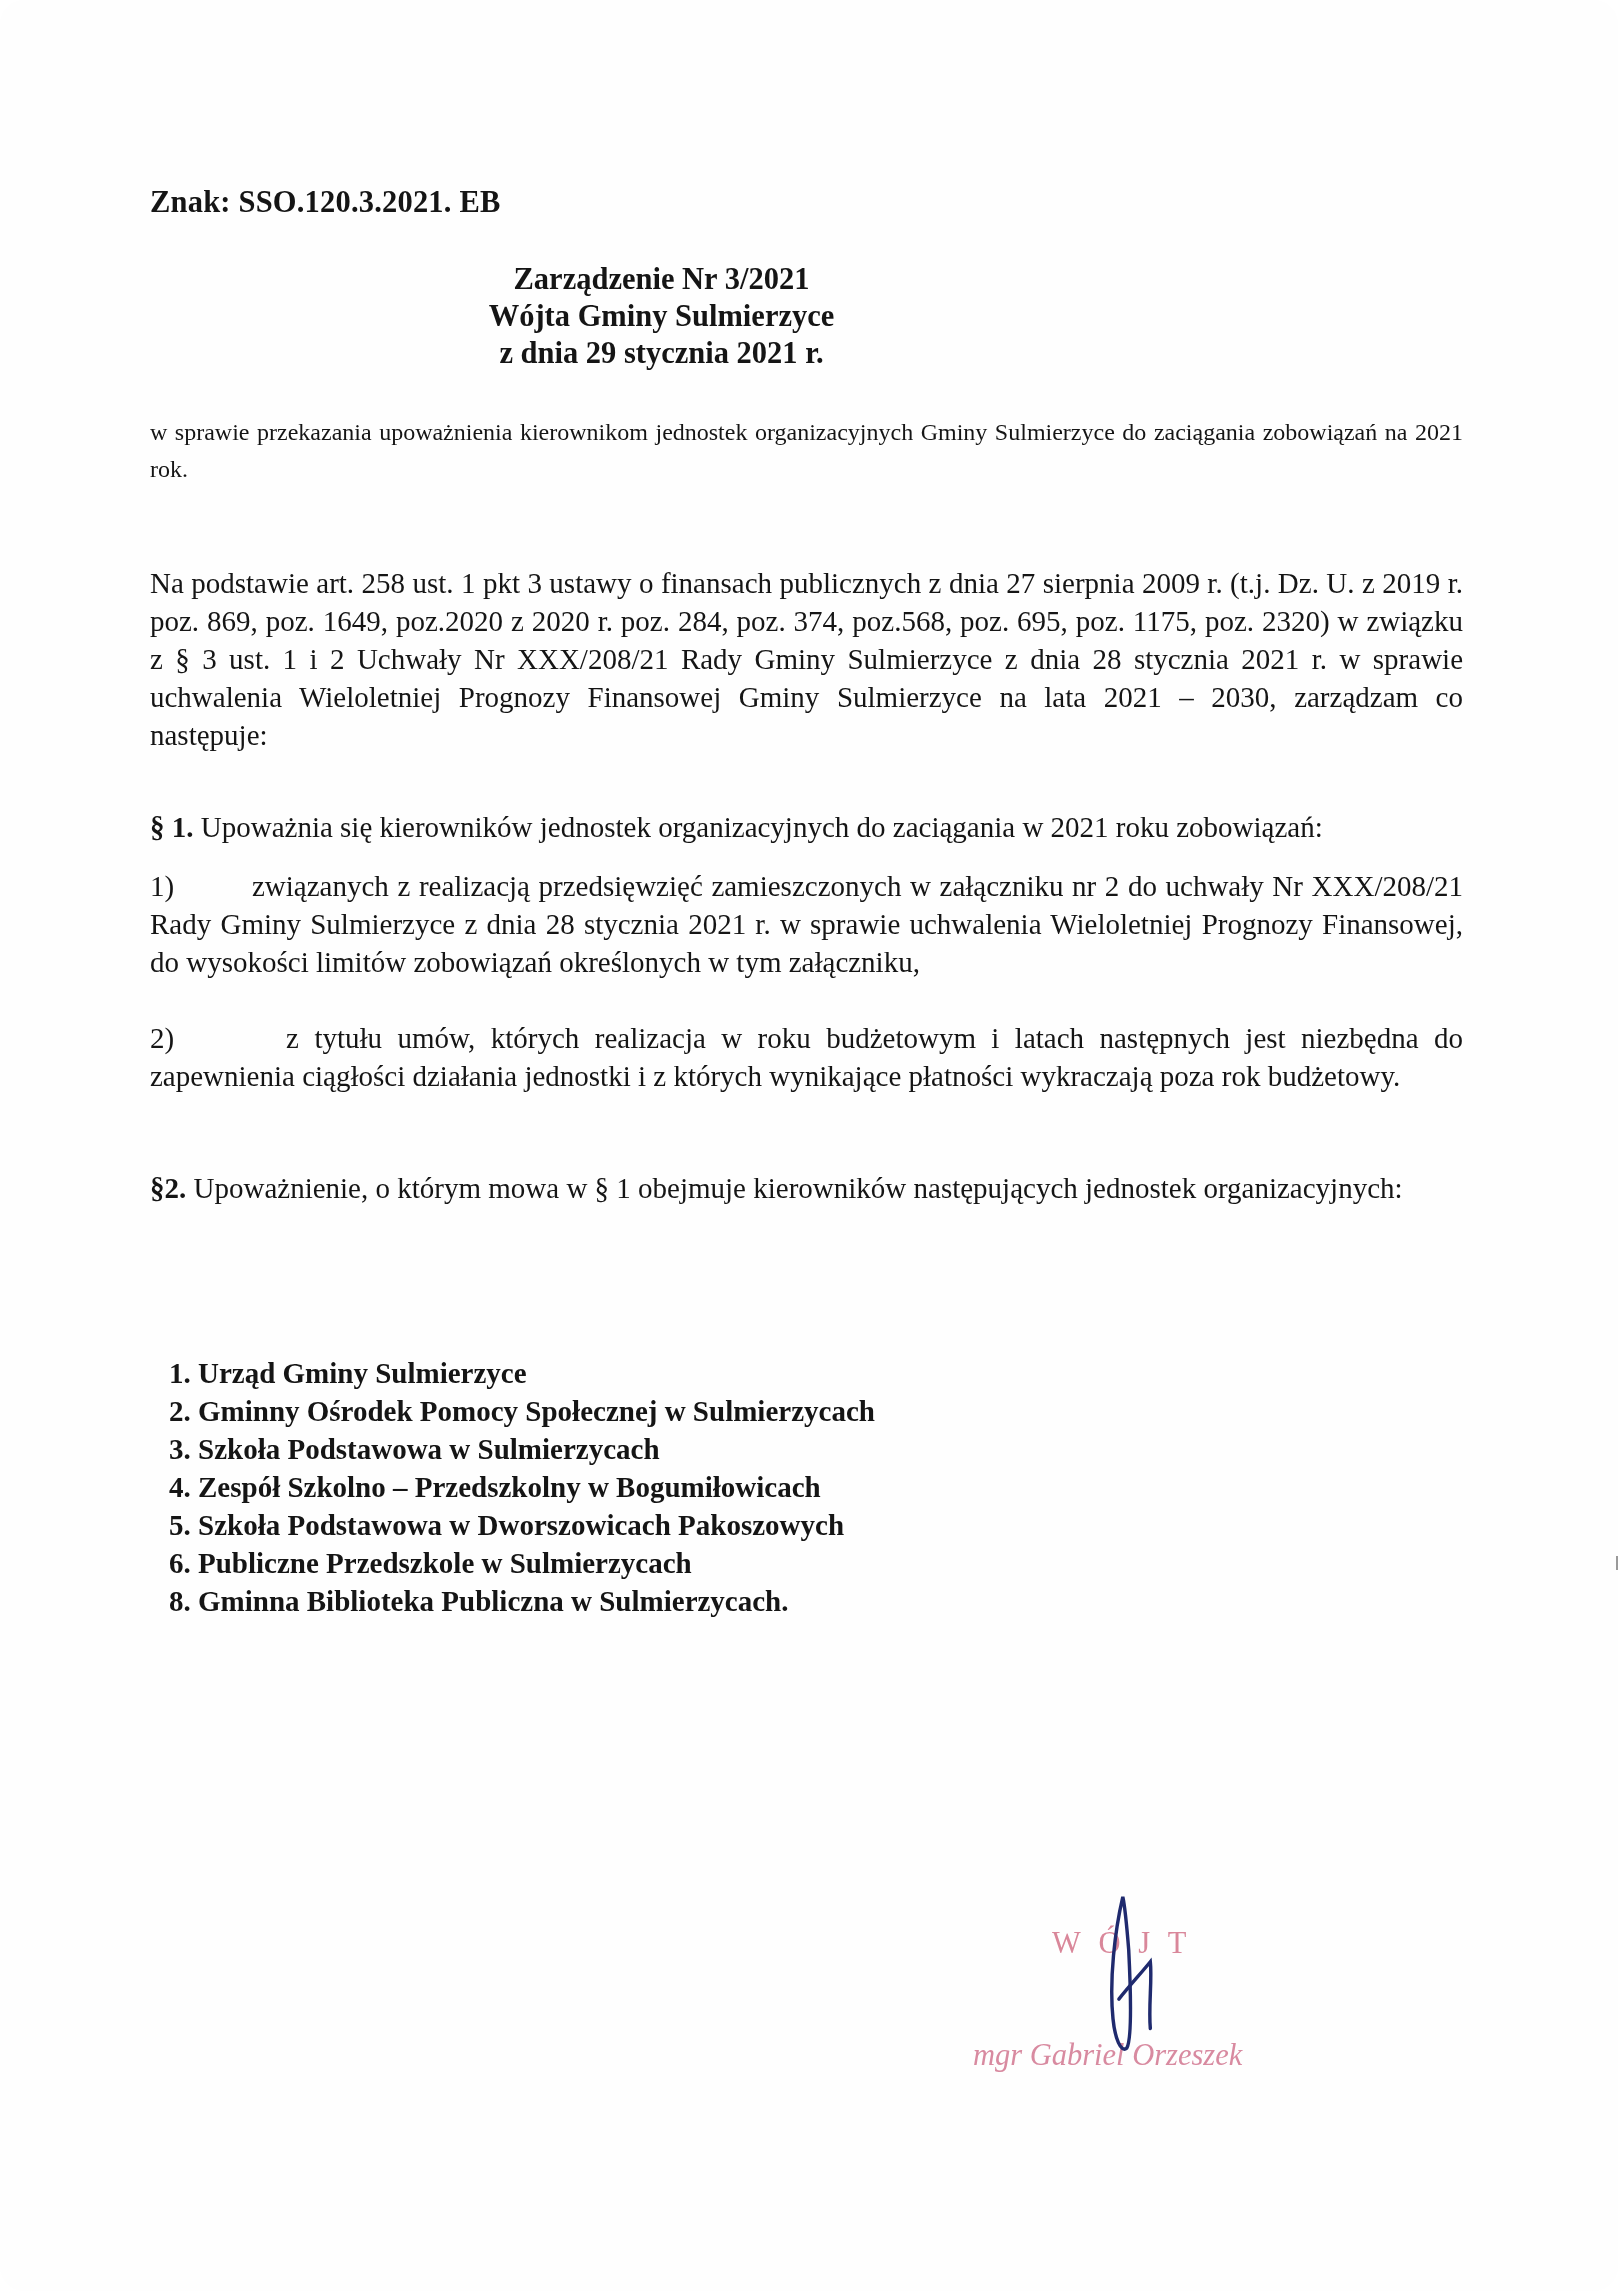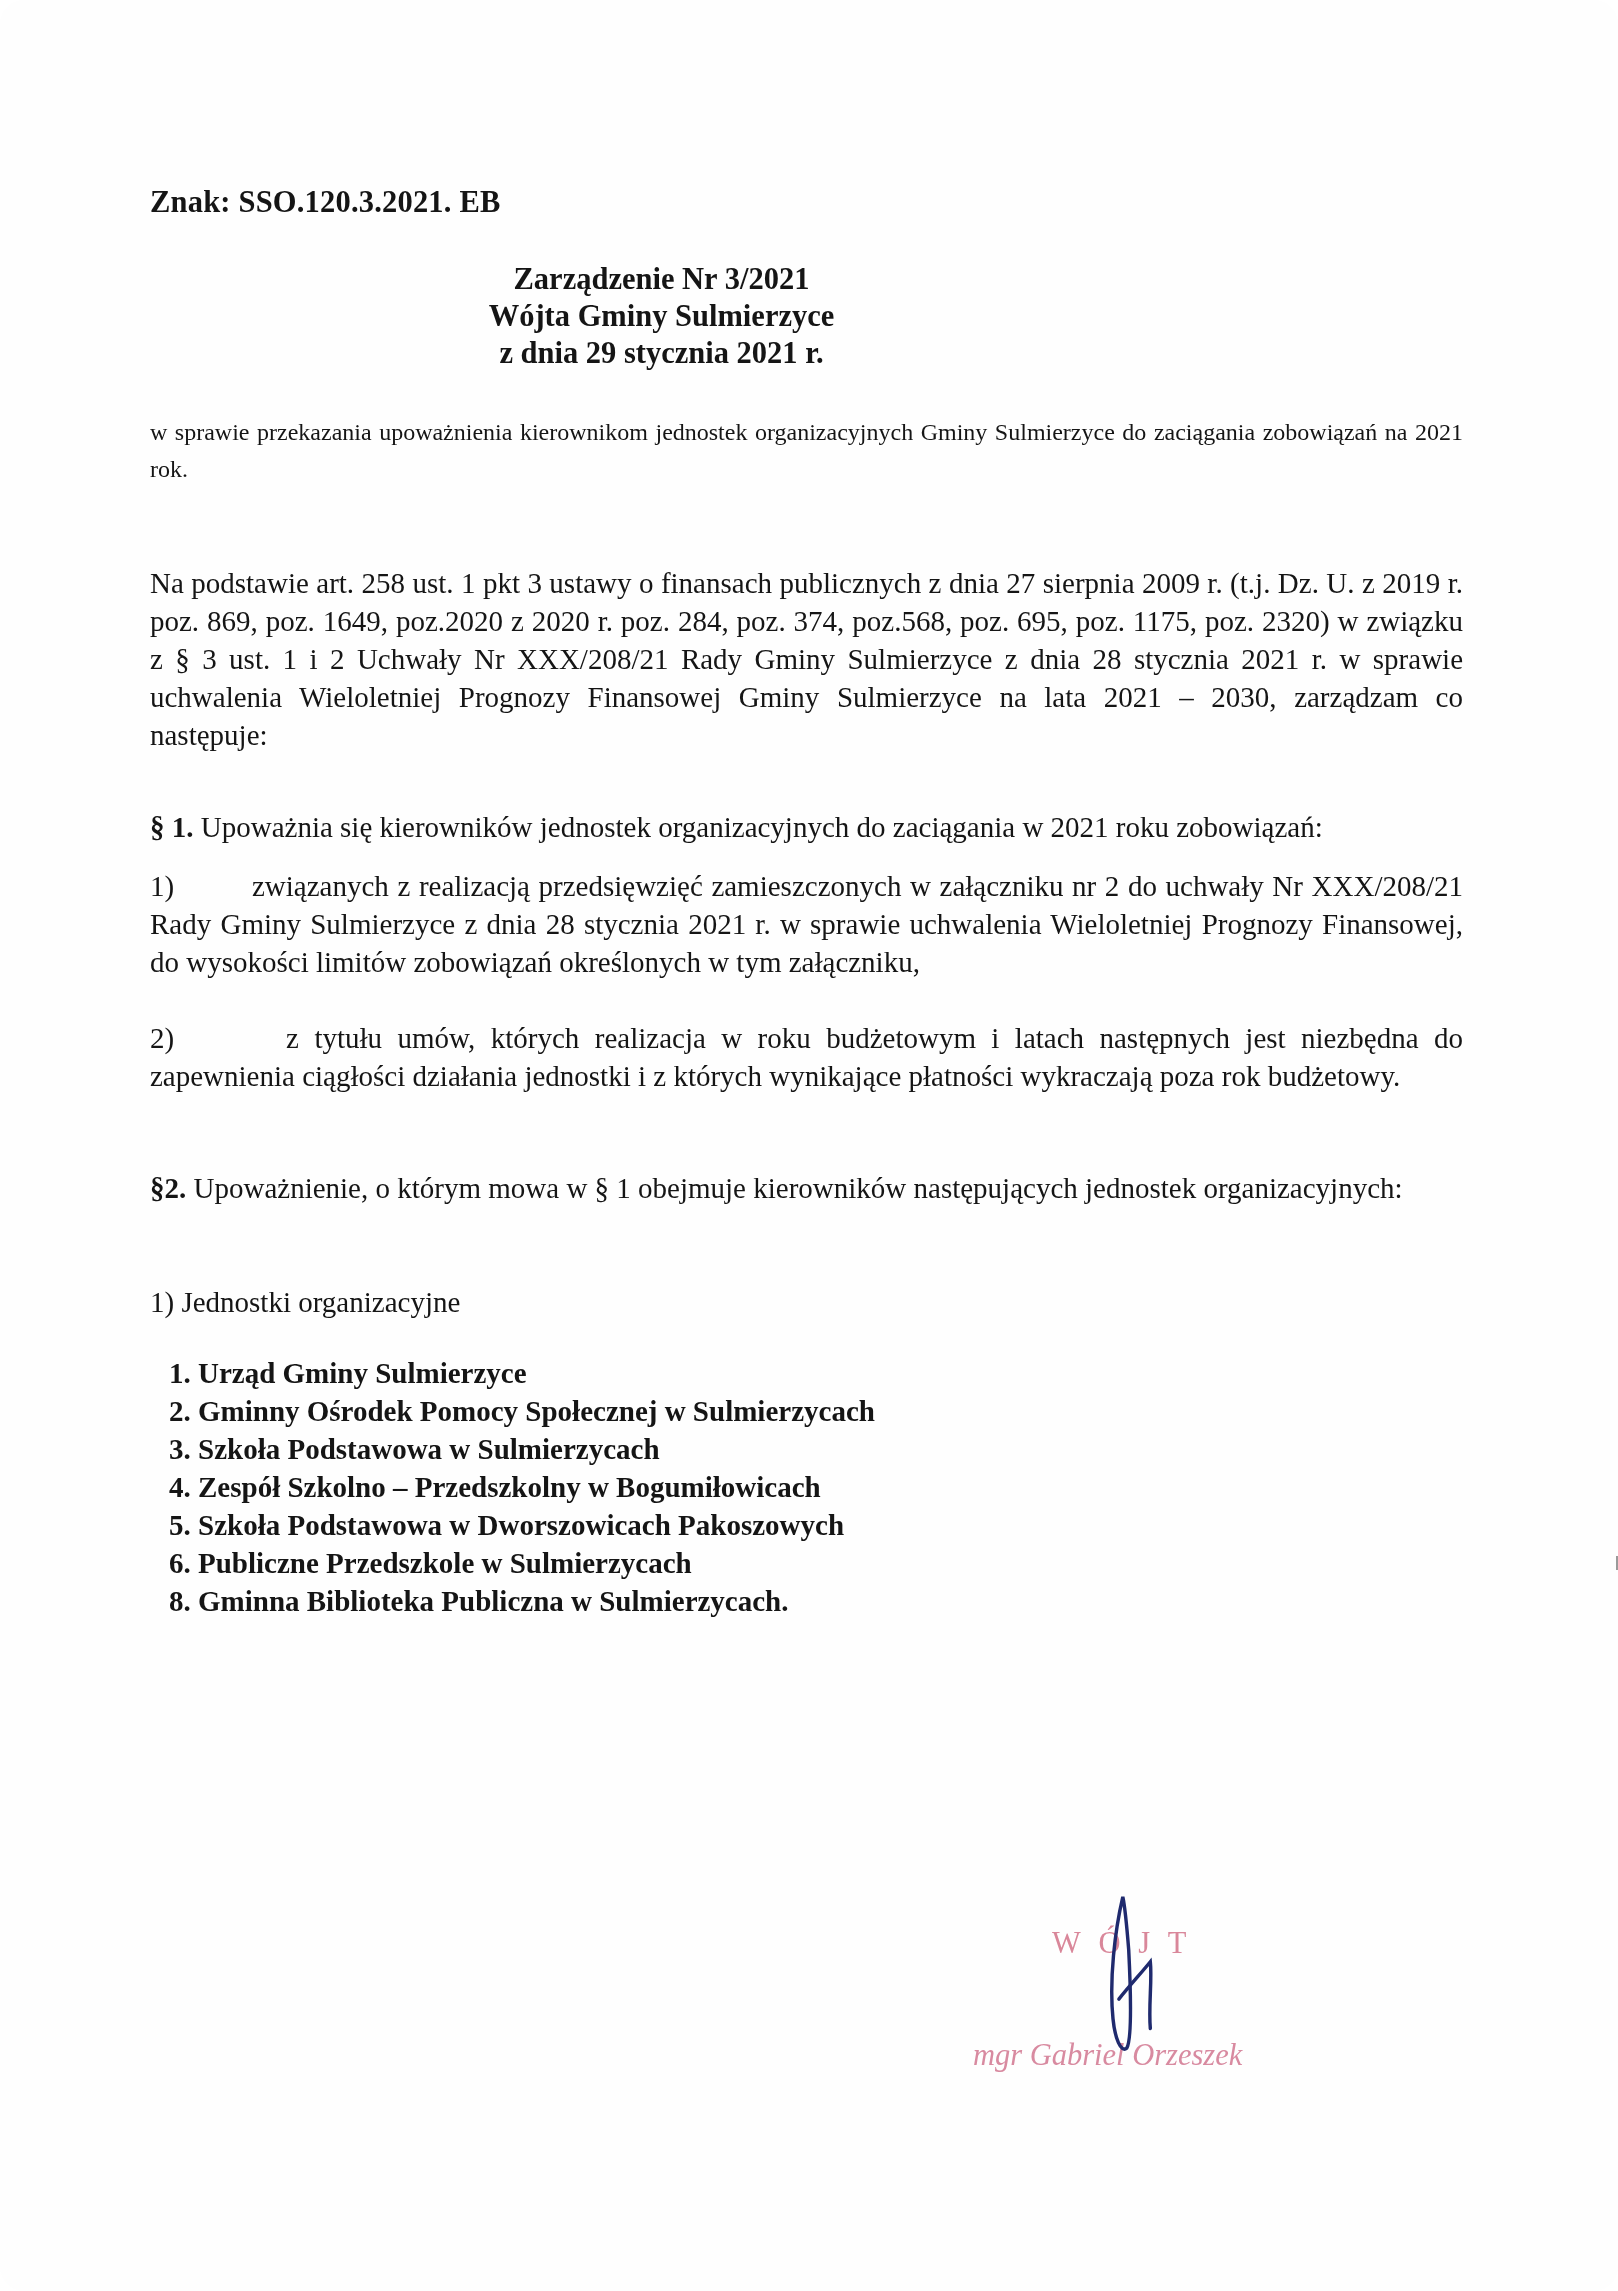--- a/index.html
+++ b/index.html
@@ -150,21 +150,20 @@
   </div>
 
   <div class="abs para body-text last-left" style="top:1019px;">
     <span class="item-num">2)</span>&nbsp;&nbsp;&nbsp;&nbsp;&nbsp;<span>z tytułu umów, których realizacja w roku budżetowym i latach następnych jest niezbędna do zapewnienia ciągłości działania jednostki i z których wynikające płatności wykraczają poza rok budżetowy.</span>
   </div>
 
   <div class="abs para body-text last-left" style="top:1169px;">
     <b>§2.</b><span> Upoważnienie, o którym mowa w § 1 obejmuje kierowników następujących jednostek organizacyjnych:</span>
   </div>
 
-  <div class="abs para body-text" style="top:1283px;">1) Jednostki organizacyjne</div>
 
   <ul class="abs list">
     <li>1. Urząd Gminy Sulmierzyce</li>
     <li>2. Gminny Ośrodek Pomocy Społecznej w Sulmierzycach</li>
     <li>3. Szkoła Podstawowa w Sulmierzycach</li>
     <li>4. Zespół Szkolno – Przedszkolny w Bogumiłowicach</li>
     <li>5. Szkoła Podstawowa w Dworszowicach Pakoszowych</li>
     <li>6. Publiczne Przedszkole w Sulmierzycach</li>
     <li>8. Gminna Biblioteka Publiczna w Sulmierzycach.</li>
   </ul>

